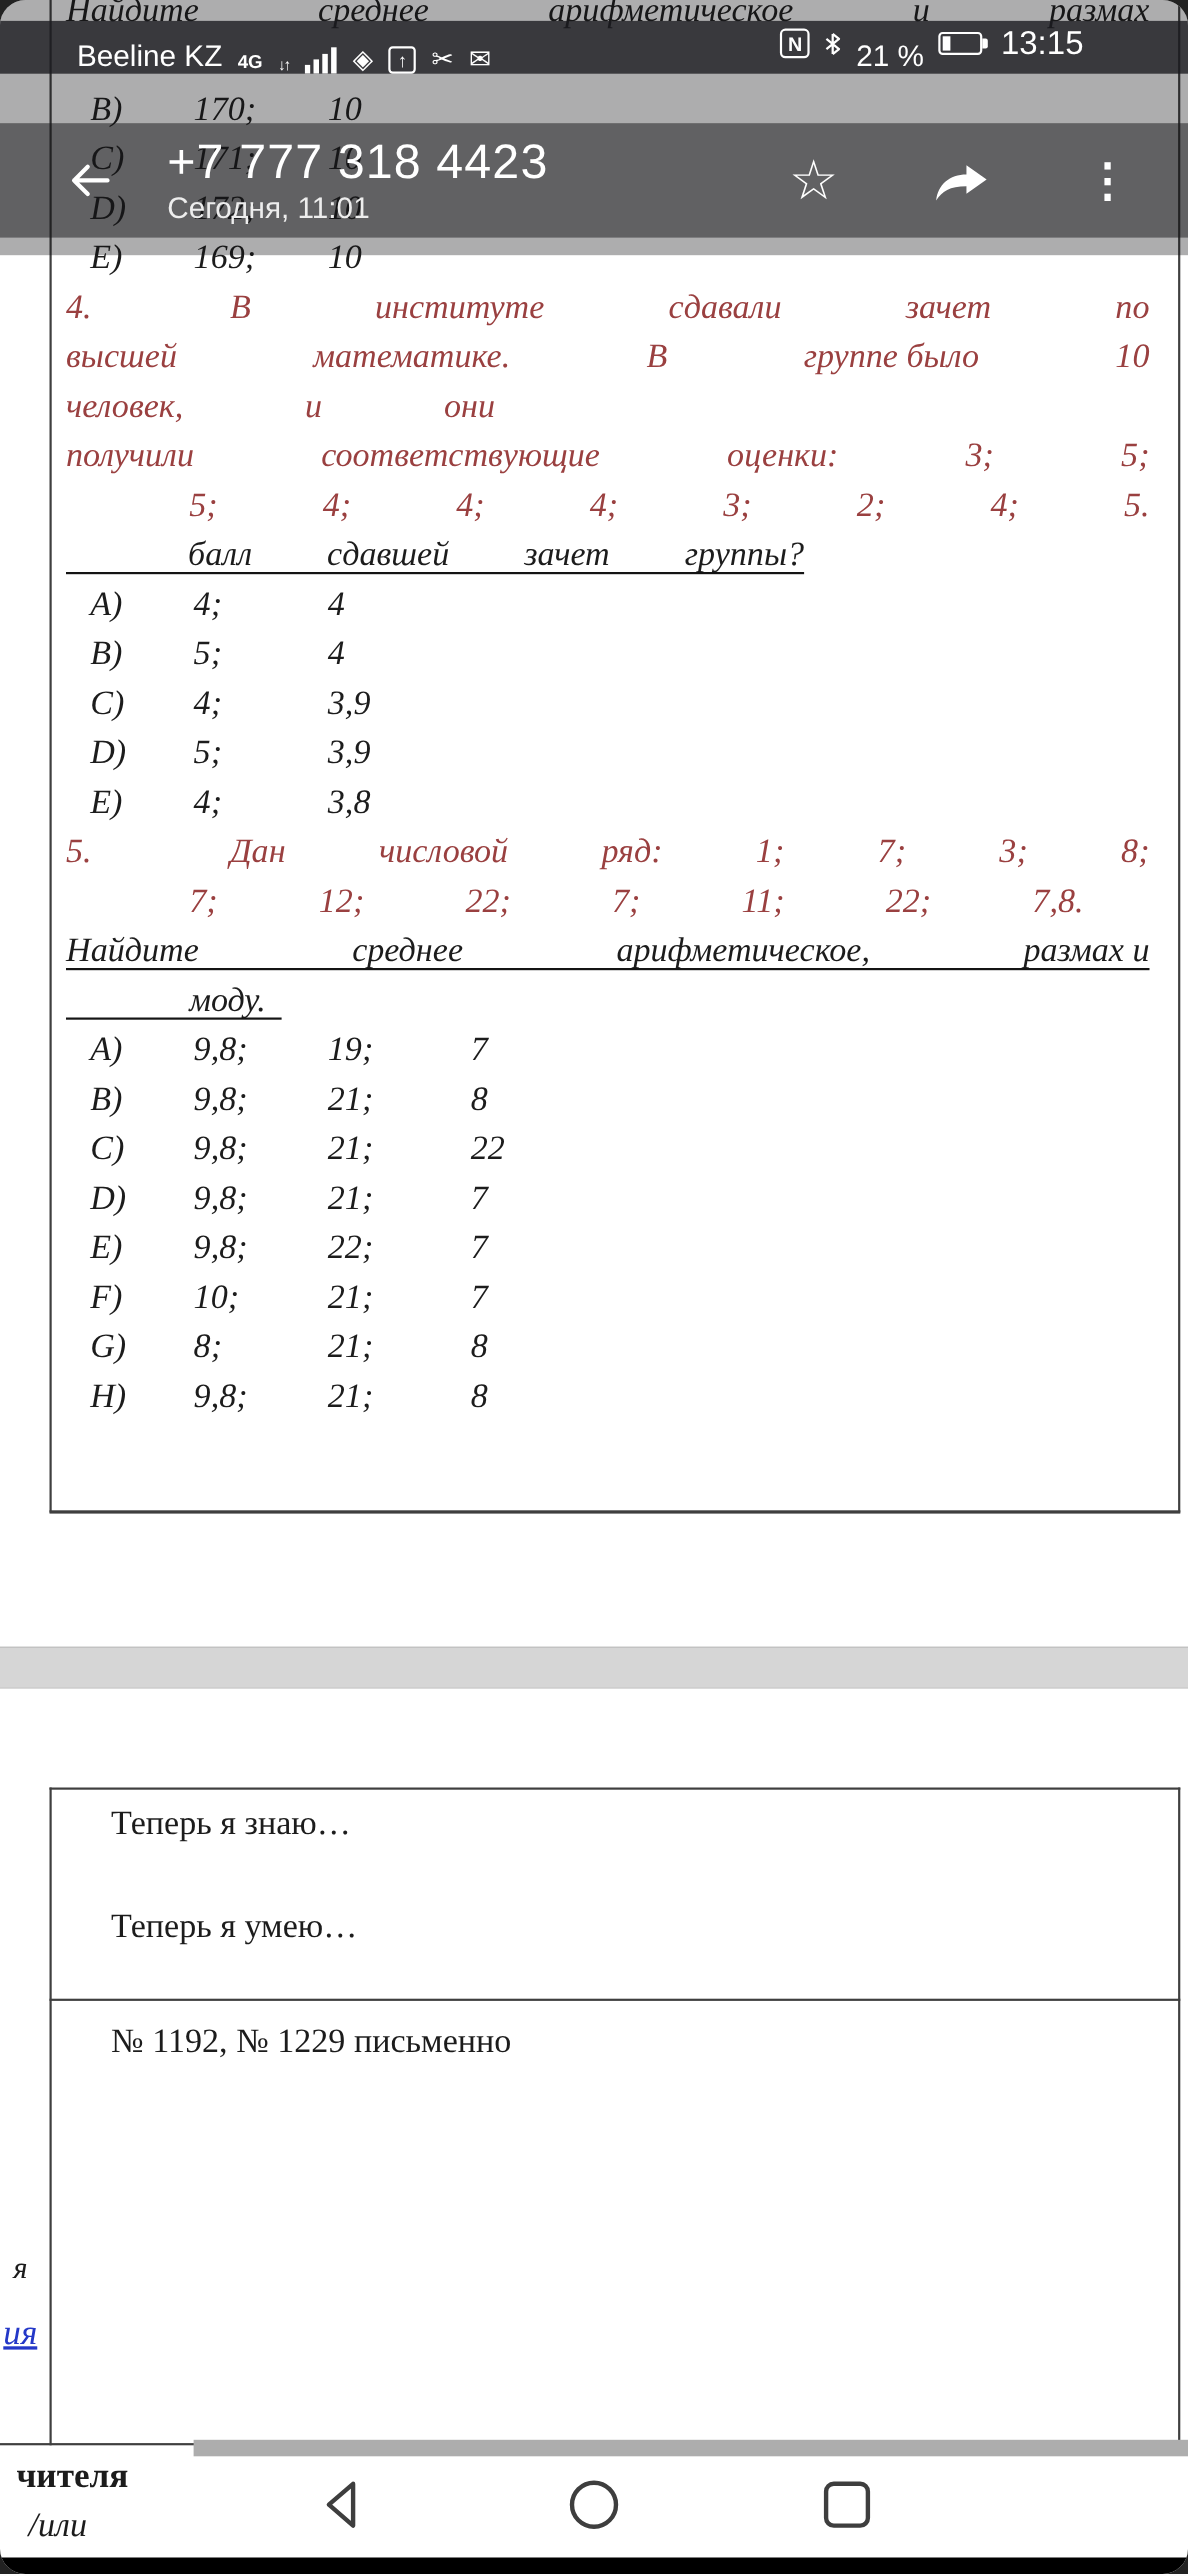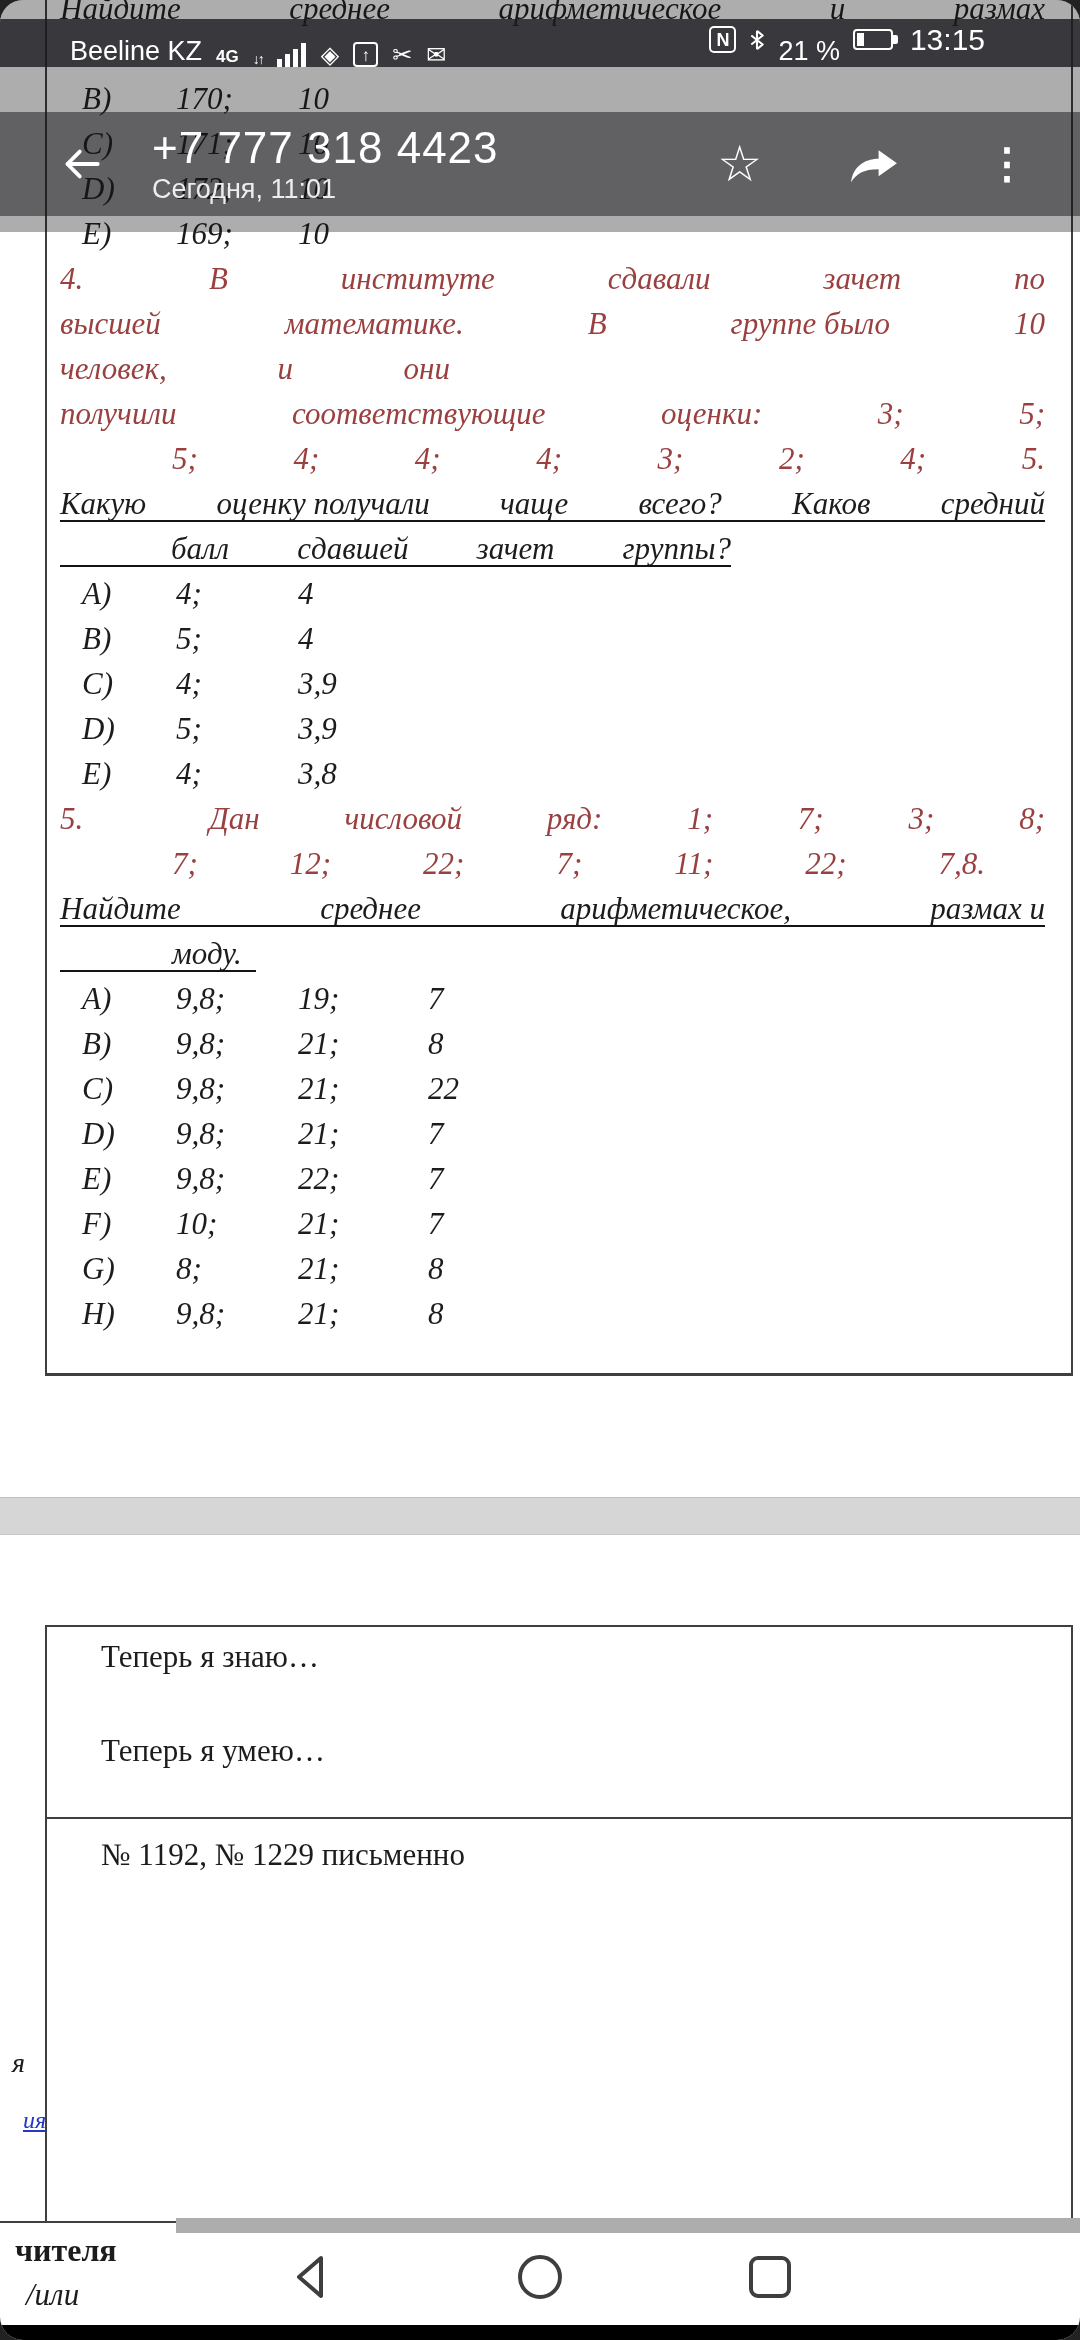--- a/index.html
+++ b/index.html
@@ -33,21 +33,21 @@
   .b2-right{left:1071px;top:1625px;width:2px;height:598px;}
   .b2-mid{left:45px;top:1817px;width:1028px;height:2px;}
   .b2-bot{left:0;top:2221px;width:178px;height:2px;}
   .gray-strip{left:176px;top:2218px;width:904px;height:15px;background:#adadad;z-index:1;}
 
   .p2-text{position:absolute;font-size:31px;line-height:45px;font-style:normal;z-index:1;text-align:right;}
   .p2-know{left:101px;top:1634px;}
   .p2-can{left:101px;top:1728px;}
   .p2-hw{left:101px;top:1832px;}
   .p2-frag{left:12px;top:2040px;font-size:28px;font-style:italic;}
-  .p2-link{left:3px;top:2098px;font-size:24px;font-style:italic;color:#2438c8;text-decoration:underline;margin-left:20px;}
+  .p2-link{left:3px;top:2098px;font-size:32px;font-style:italic;color:#2438c8;text-decoration:underline;}
   .p2-word{left:15px;top:2228px;font-size:32px;font-weight:bold;}
   .p2-word2{left:26px;top:2272px;font-size:31px;font-style:italic;}
 
   
   .ov-top{left:0;top:0;width:1080px;height:232px;background:rgba(15,15,18,0.34);z-index:5;}
 
   
   .statusbar{left:0;top:19px;width:1080px;height:48px;background:rgba(28,28,32,0.80);z-index:6;
              display:flex;align-items:flex-end;box-sizing:border-box;padding:0 95px 0 70px;gap:14px;
              color:#fff;font-family:"Liberation Sans",sans-serif;}
@@ -156,30 +156,20 @@
       <div class="row tok red">
         <div class="tflex" style="margin-left: 112px;">
           <span>5;</span>
           <span>4;</span>
           <span>4;</span>
           <span>4;</span>
           <span>3;</span>
           <span>2;</span>
           <span>4;</span>
           <span>5.</span>
-        </div>
-      </div>
-      <div class="row tok u">
-        <div class="tflex">
-          <span>Какую</span>
-          <span>оценку получали</span>
-          <span>чаще</span>
-          <span>всего?</span>
-          <span>Каков</span>
-          <span>средний</span>
         </div>
       </div>
       <div class="row tok u" style="width: 671px;">
         <div class="tflex" style="margin-left: 111px;">
           <span>балл</span>
           <span>сдавшей</span>
           <span>зачет</span>
           <span>группы?</span>
         </div>
       </div>

